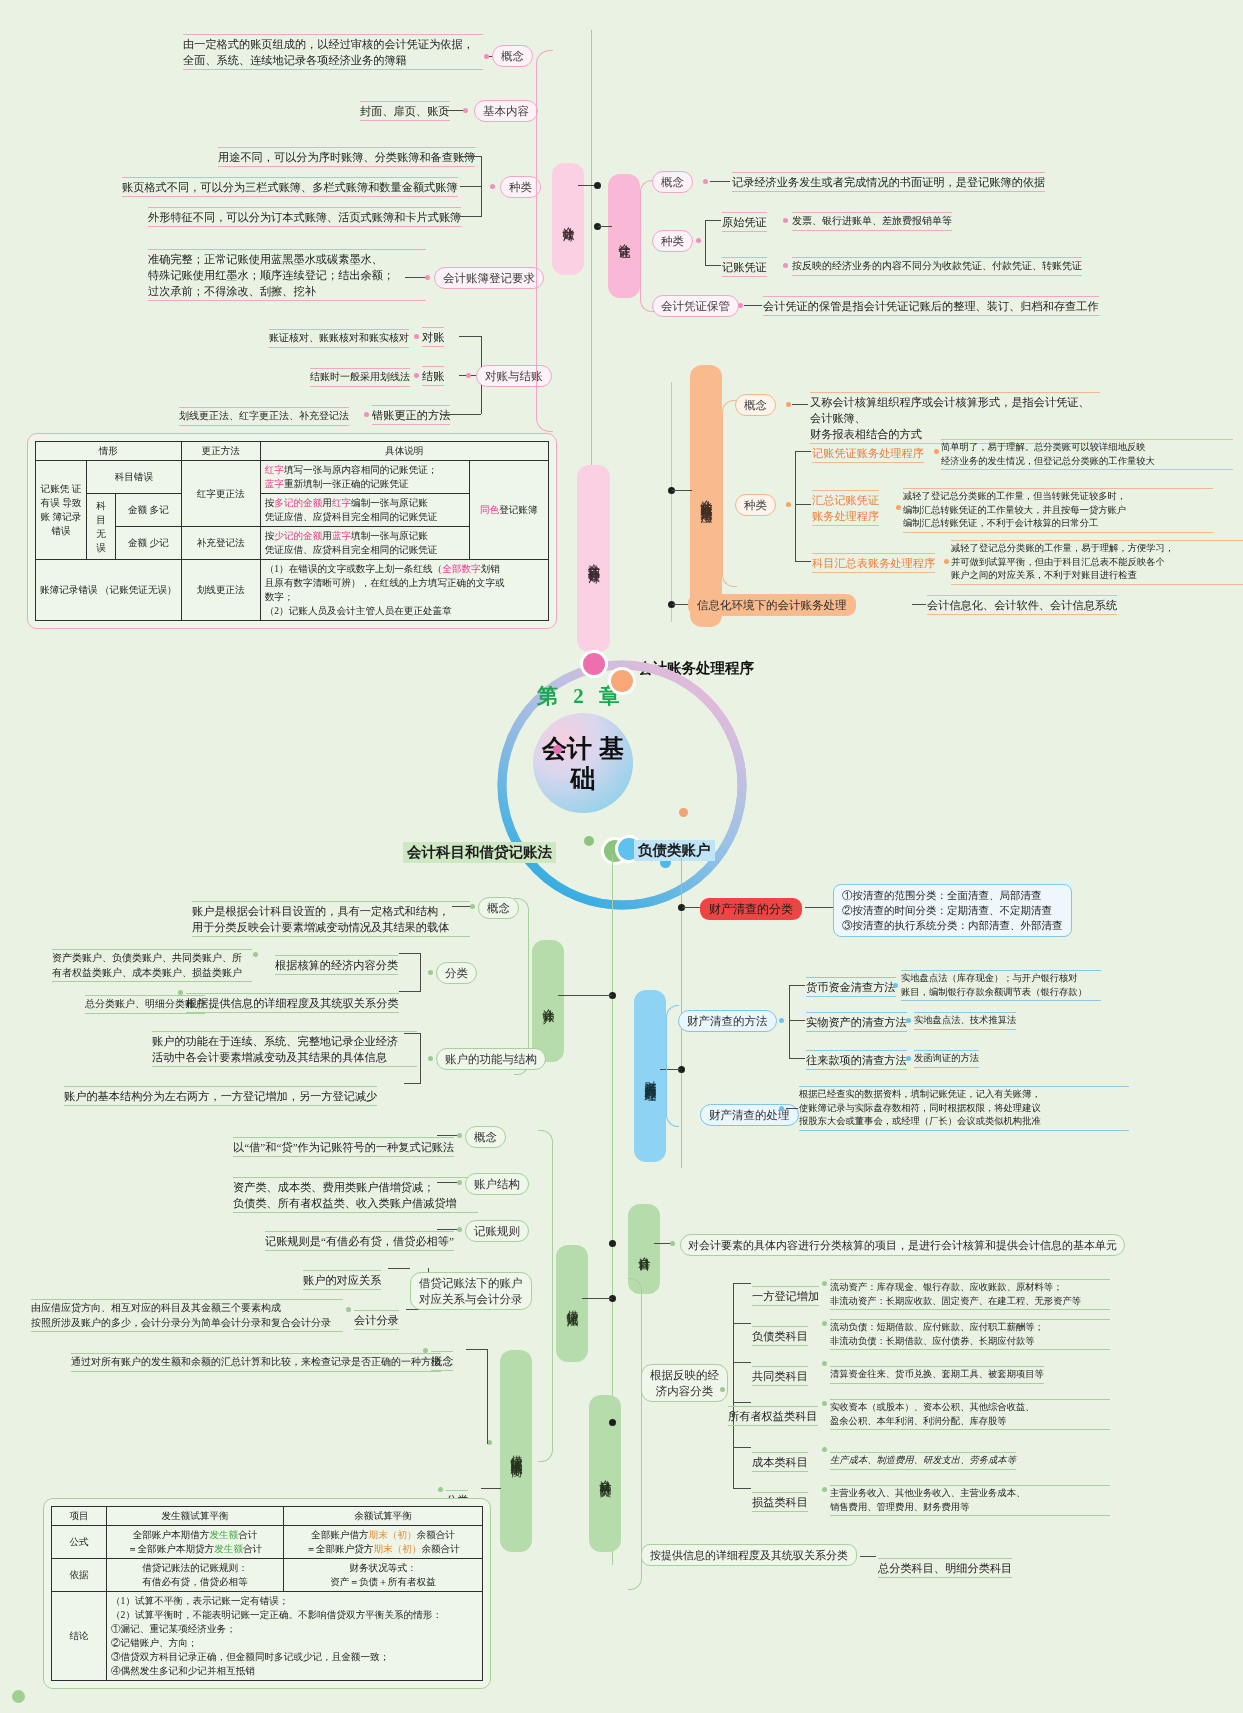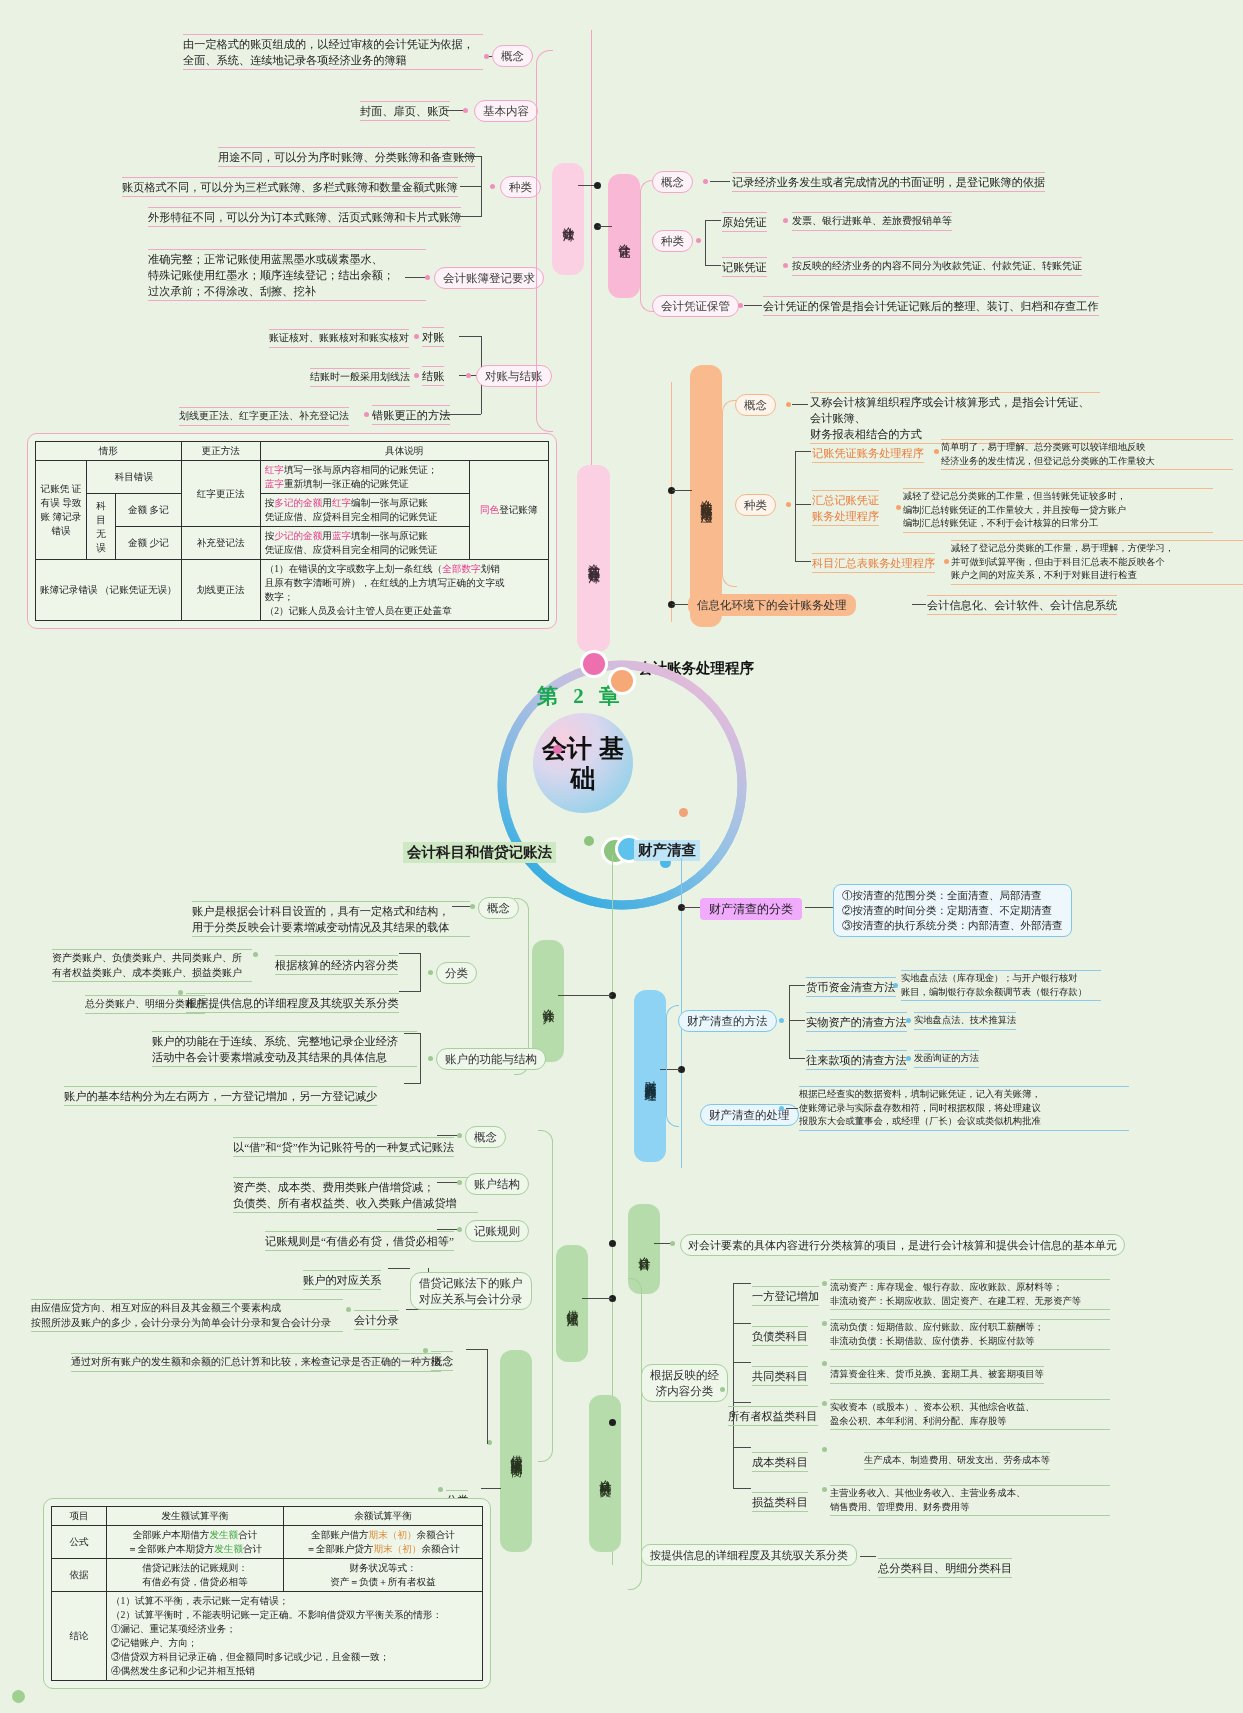--- a/index.html
+++ b/index.html
@@ -20,21 +20,21 @@
   .xs{font-size:9.3px;line-height:13.5px;}
   
   .pill{
     display:inline-block;border-radius:11px;padding:2px 8px;font-size:11.5px;
     line-height:16px;white-space:pre-line;text-align:center;background:#eef6ea;
   }
   .pill-pink{border:1.3px solid #f3a6c6;color:#3a3a3a;background:#fdf2f7;}
   .pill-orange{border:1.3px solid #f5b68a;color:#3a3a3a;background:#fdf4ec;}
   .pill-green{border:1.3px solid #a8cf9c;color:#2f2f2f;background:#eef7ea;}
   .pill-blue{border:1.3px solid #7ec6ea;color:#2f2f2f;background:#eaf6fd;}
-  .pill-blue-solid{background:#f0abfc;border:none;color:#1b1b1b;border-radius:4px;padding:3px 9px;font-size:12px;}
+  .pill-blue-solid{background:#ef4444;border:none;color:#1b1b1b;border-radius:9px;padding:3px 9px;font-size:12px;}
   .pill-orange-solid{background:#f9bb8e;border:none;color:#2b2b2b;border-radius:9px;padding:3px 9px;font-size:11.5px;}
   
   .vert{
     writing-mode:vertical-rl;text-orientation:upright;
     border-radius:12px;text-align:center;font-size:12px;letter-spacing:1px;
     padding:6px 3px;display:flex;align-items:center;justify-content:center;
   }
   .v-pink{background:#f9b8d6;color:#3c2b33;}
   .v-orange{background:#f9bb8e;color:#402f22;}
   .v-green{background:#b6dcab;color:#27331f;}
@@ -282,21 +282,21 @@
 <div class="abs dot" style="left:584px;top:836px;width:10px;height:10px;background:#8cc47e;"></div>
 <div class="abs dot" style="left:679px;top:808px;width:9px;height:9px;background:#f2a377;"></div>
 <div class="abs dot" style="left:660px;top:857px;width:11px;height:11px;background:#4fb8e8;"></div>
 
 <div class="abs bigdot" style="left:580px;top:650px;width:22px;height:22px;background:#ed6fae;"></div>
 <div class="abs bigdot" style="left:608px;top:667px;width:22px;height:22px;background:#f7a877;"></div>
 <div class="abs bigdot" style="left:601px;top:837px;width:22px;height:22px;background:#8cc47e;"></div>
 <div class="abs bigdot" style="left:615px;top:835px;width:22px;height:22px;background:#5fc2ec;"></div>
 
 <div class="abs hilite hi-green" style="left:403px;top:842px;">会计科目和借贷记账法</div>
-<div class="abs hilite hi-blue" style="left:634px;top:840px;">财产清查</div>
+<div class="abs hilite hi-blue" style="left:634px;top:840px;">负债类账户</div>
 
 <div class="abs spine sp-blue" style="left:681px;top:858px;height:310px;"></div>
 
 <div class="abs dot dot-dark" style="left:678px;top:904px;"></div>
 <div class="abs hline" style="left:682px;top:907px;width:18px;"></div>
 <div class="abs pill pill-blue-solid" style="left:700px;top:898px;">财产清查的分类</div>
 <div class="abs hline" style="left:805px;top:907px;width:28px;"></div>
 <div class="abs" style="left:833px;top:884px;border:1.3px solid #7ec6ea;border-radius:8px;padding:3px 8px;background:#eef7fb;">
   <div class="txt" style="font-size:10.5px;line-height:15px;">①按清查的范围分类：全面清查、局部清查
 ②按清查的时间分类：定期清查、不定期清查
@@ -491,21 +491,21 @@
 <div class="abs dot dot-green" style="left:822px;top:1360.5px;"></div>
 <div class="abs txt ul-green xs" style="left:830px;top:1355px;">清算资金往来、货币兑换、套期工具、被套期项目等</div>
 
 <div class="abs txt ul-green" style="left:728px;top:1395px;">所有者权益类科目</div>
 <div class="abs dot dot-green" style="left:822px;top:1400.5px;"></div>
 <div class="abs txt ul-green xs" style="left:830px;top:1388px;width:280px;">实收资本（或股本）、资本公积、其他综合收益、
 盈余公积、本年利润、利润分配、库存股等</div>
 
 <div class="abs txt ul-green" style="left:752px;top:1441px;">成本类科目</div>
 <div class="abs dot dot-green" style="left:822px;top:1446.5px;"></div>
-<div class="abs txt ul-green xs" style="left:864px;top:1441px;">生产成本、制造费用、研发支出、劳务成本等</div>
+<div class="abs txt ul-green xs" style="left:830px;top:1441px;font-style:italic;">生产成本、制造费用、研发支出、劳务成本等</div>
 
 <div class="abs txt ul-green" style="left:752px;top:1481px;">损益类科目</div>
 <div class="abs dot dot-green" style="left:822px;top:1486.5px;"></div>
 <div class="abs txt ul-green xs" style="left:830px;top:1474px;width:280px;">主营业务收入、其他业务收入、主营业务成本、
 销售费用、管理费用、财务费用等</div>
 
 <div class="abs" style="left:641px;top:1544px;border:1.3px solid #a8cf9c;border-radius:9px;padding:2px 8px;background:#eef7ea;">
   <div class="txt" style="font-size:11px;">按提供信息的详细程度及其统驭关系分类</div>
 </div>
 <div class="abs hline" style="left:860px;top:1556px;width:16px;"></div>

